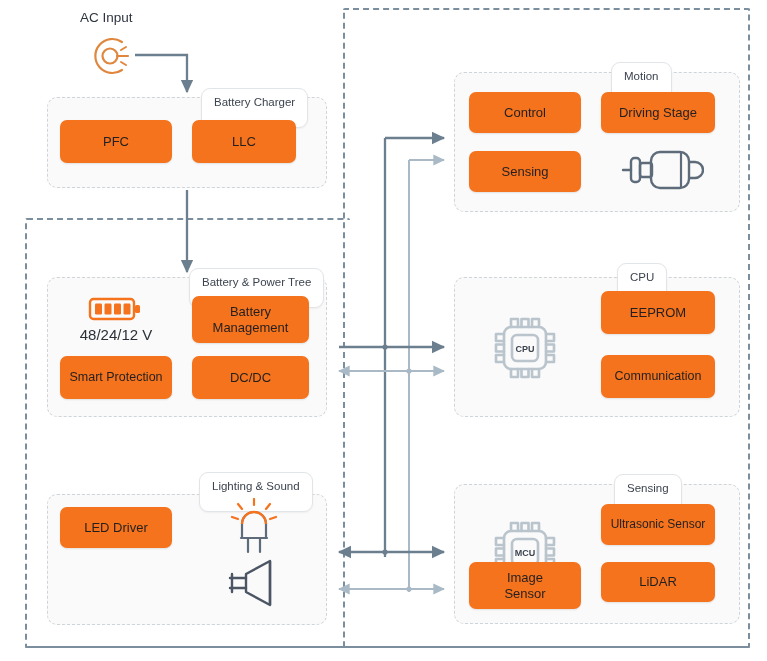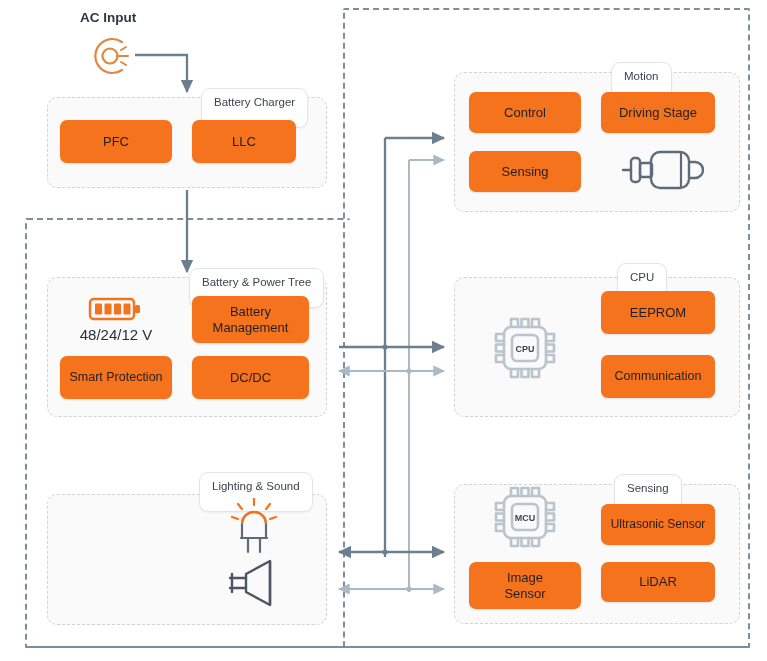--- a/index.html
+++ b/index.html
@@ -105,21 +105,21 @@
 <body>
 
 <div id="canvas">
 
   <div class="frame" style="left:343px; top:8px; width:407px; height:640px; border-bottom:none;"></div>
 
   <div class="frame" style="left:25px; top:218px; width:325px; height:430px; border-right:none; border-bottom:none;"></div>
 
   <div class="frame" style="left:25px; top:646px; width:725px; height:2px; border:none; border-top:2px dashed #7b8e9e;"></div>
 
-  <div class="caption" style="left:80px; top:10px; font-size:13.5px;font-weight:bold;">AC Input</div>
+  <div class="caption" style="left:80px; top:10px; font-size:13.5px;">AC Input</div>
 
   <div class="icon-box" style="left:88px; top:30px;">
     <svg width="52" height="52" viewBox="0 0 52 52">
       <path d="M34 12 A17 17 0 1 0 34 40" fill="none" stroke="#e0873f" stroke-width="2.2" stroke-linecap="round"></path>
       <circle cx="22" cy="26" r="7.5" fill="none" stroke="#e0873f" stroke-width="2.2"></circle>
       <line x1="29" y1="26" x2="40" y2="26" stroke="#e0873f" stroke-width="2.2" stroke-linecap="round"></line>
       <line x1="33" y1="20" x2="38" y2="17" stroke="#e0873f" stroke-width="2" stroke-linecap="round"></line>
       <line x1="33" y1="32" x2="38" y2="35" stroke="#e0873f" stroke-width="2" stroke-linecap="round"></line>
     </svg>
   </div>
@@ -145,20 +145,21 @@
   <div class="volt-label" style="left:62px; top:326px; width:108px;">48/24/12 V</div>
 
   <div class="block two-line" style="left:192px; top:296px; width:117px; height:47px;">Battery
 Management</div>
   <div class="block" style="left:60px; top:356px; width:112px; height:43px; font-size:12.5px;">Smart Protection</div>
   <div class="block" style="left:192px; top:356px; width:117px; height:43px;">DC/DC</div>
 
   <div class="panel" style="left:47px; top:494px; width:280px; height:131px;"></div>
   <div class="panel-label" style="left:199px; top:472px;">Lighting &amp; Sound</div>
 
+  <div class="block" style="left:60px; top:507px; width:112px; height:41px;">LED Driver</div>
 
   <div class="icon-box" style="left:228px; top:498px;">
     <svg width="52" height="58" viewBox="0 0 52 58">
       <path d="M26 7 L26 1" stroke="#f4731c" stroke-width="2.2" stroke-linecap="round"></path>
       <path d="M14 11 L10 6" stroke="#f4731c" stroke-width="2.2" stroke-linecap="round"></path>
       <path d="M38 11 L42 6" stroke="#f4731c" stroke-width="2.2" stroke-linecap="round"></path>
       <path d="M10 21 L4 19" stroke="#f4731c" stroke-width="2.2" stroke-linecap="round"></path>
       <path d="M42 21 L48 19" stroke="#f4731c" stroke-width="2.2" stroke-linecap="round"></path>
       <path d="M14 40 L14 26 A12 12 0 0 1 38 26 L38 40 Z" fill="none" stroke="#5d6b7a" stroke-width="2.2" stroke-linejoin="round"></path>
       <path d="M14 26 A12 12 0 0 1 38 26" fill="none" stroke="#f4731c" stroke-width="2.4"></path>
@@ -220,21 +221,21 @@
         <path d="M60 35.5 L68 35.5 L68 42.5 L60 42.5"></path>
         <path d="M60 46 L68 46 L68 53 L60 53"></path>
       </g>
       <text x="39" y="43" text-anchor="middle" font-family="Liberation Sans, sans-serif" font-size="9" font-weight="bold" fill="#3d4450">CPU</text>
     </svg>
   </div>
 
   <div class="panel" style="left:454px; top:484px; width:286px; height:140px;"></div>
   <div class="panel-label" style="left:614px; top:474px;">Sensing</div>
 
-  <div class="icon-box" style="left:486px; top:478px;">
+  <div class="icon-box" style="left:486px; top:513px;">
     <svg width="78" height="78" viewBox="0 0 78 78">
       <g fill="none" stroke="#b9c4cc" stroke-width="2.6" stroke-linejoin="round" stroke-linecap="round">
         <rect x="18" y="18" width="42" height="42" rx="7"></rect>
         <rect x="26" y="26" width="26" height="26" rx="5"></rect>
         <path d="M25 18 L25 10 L32 10 L32 18"></path>
         <path d="M35.5 18 L35.5 10 L42.5 10 L42.5 18"></path>
         <path d="M46 18 L46 10 L53 10 L53 18"></path>
         <path d="M25 60 L25 68 L32 68 L32 60"></path>
         <path d="M35.5 60 L35.5 68 L42.5 68 L42.5 60"></path>
         <path d="M46 60 L46 68 L53 68 L53 60"></path>

